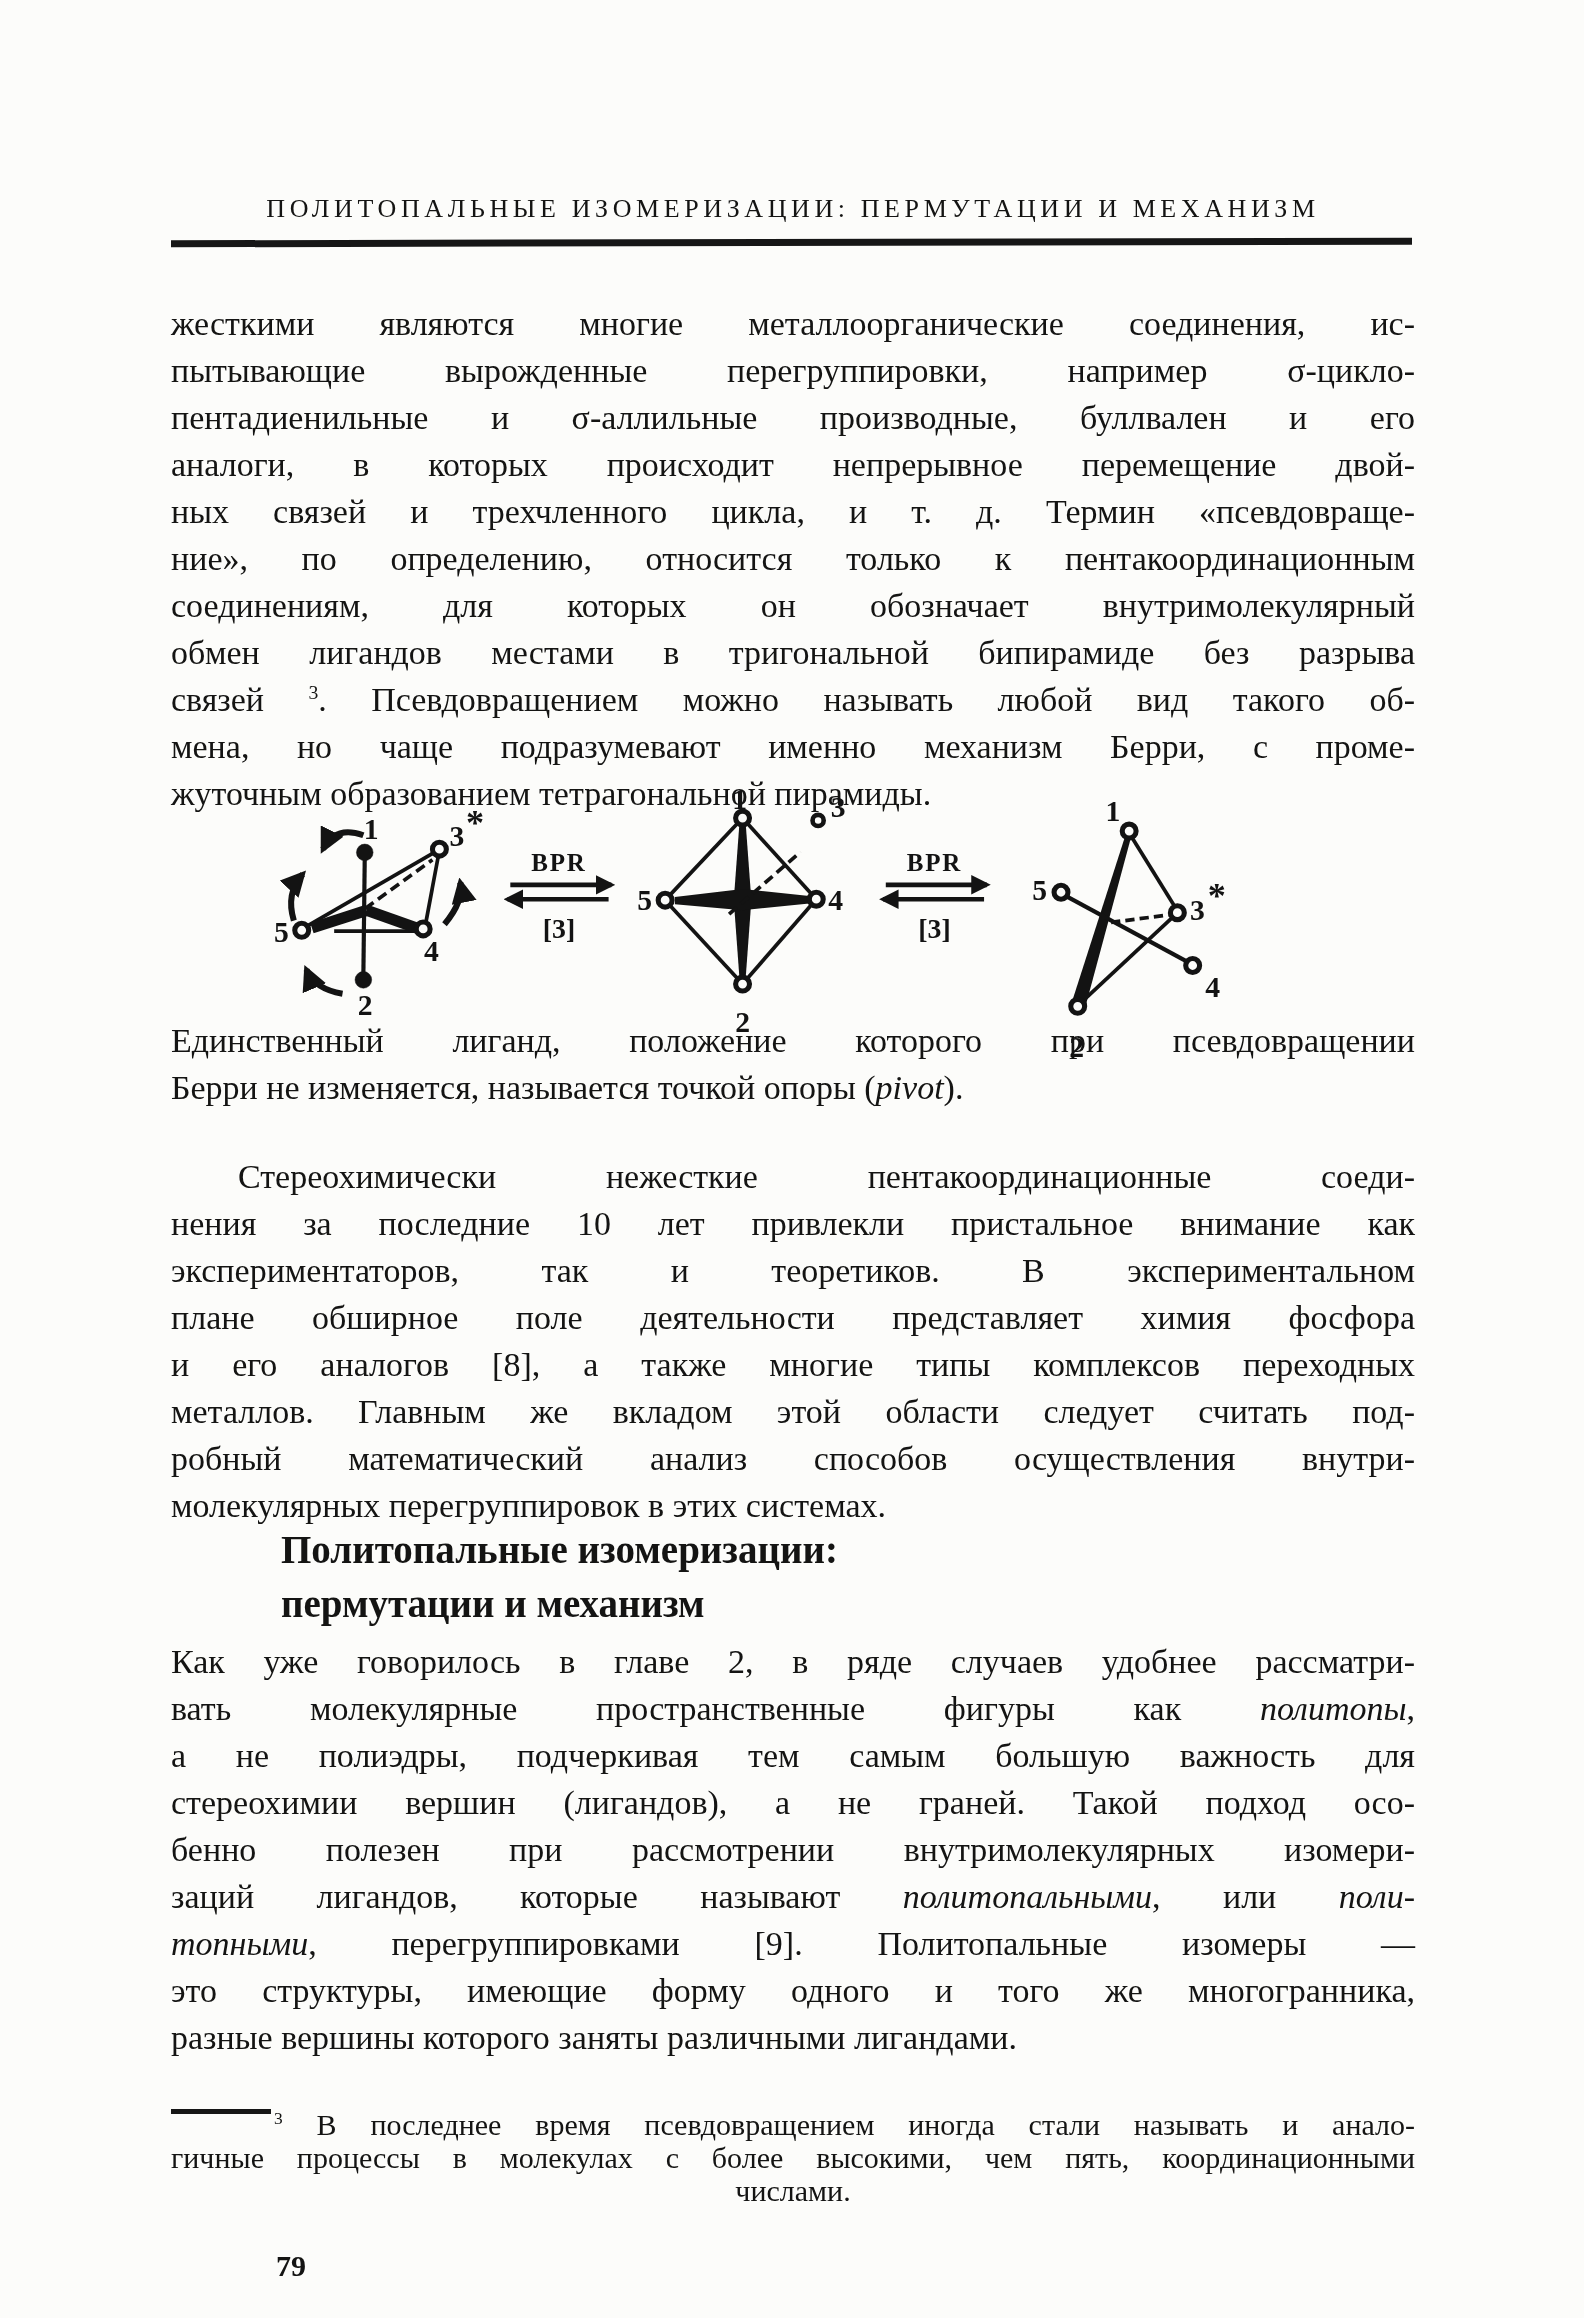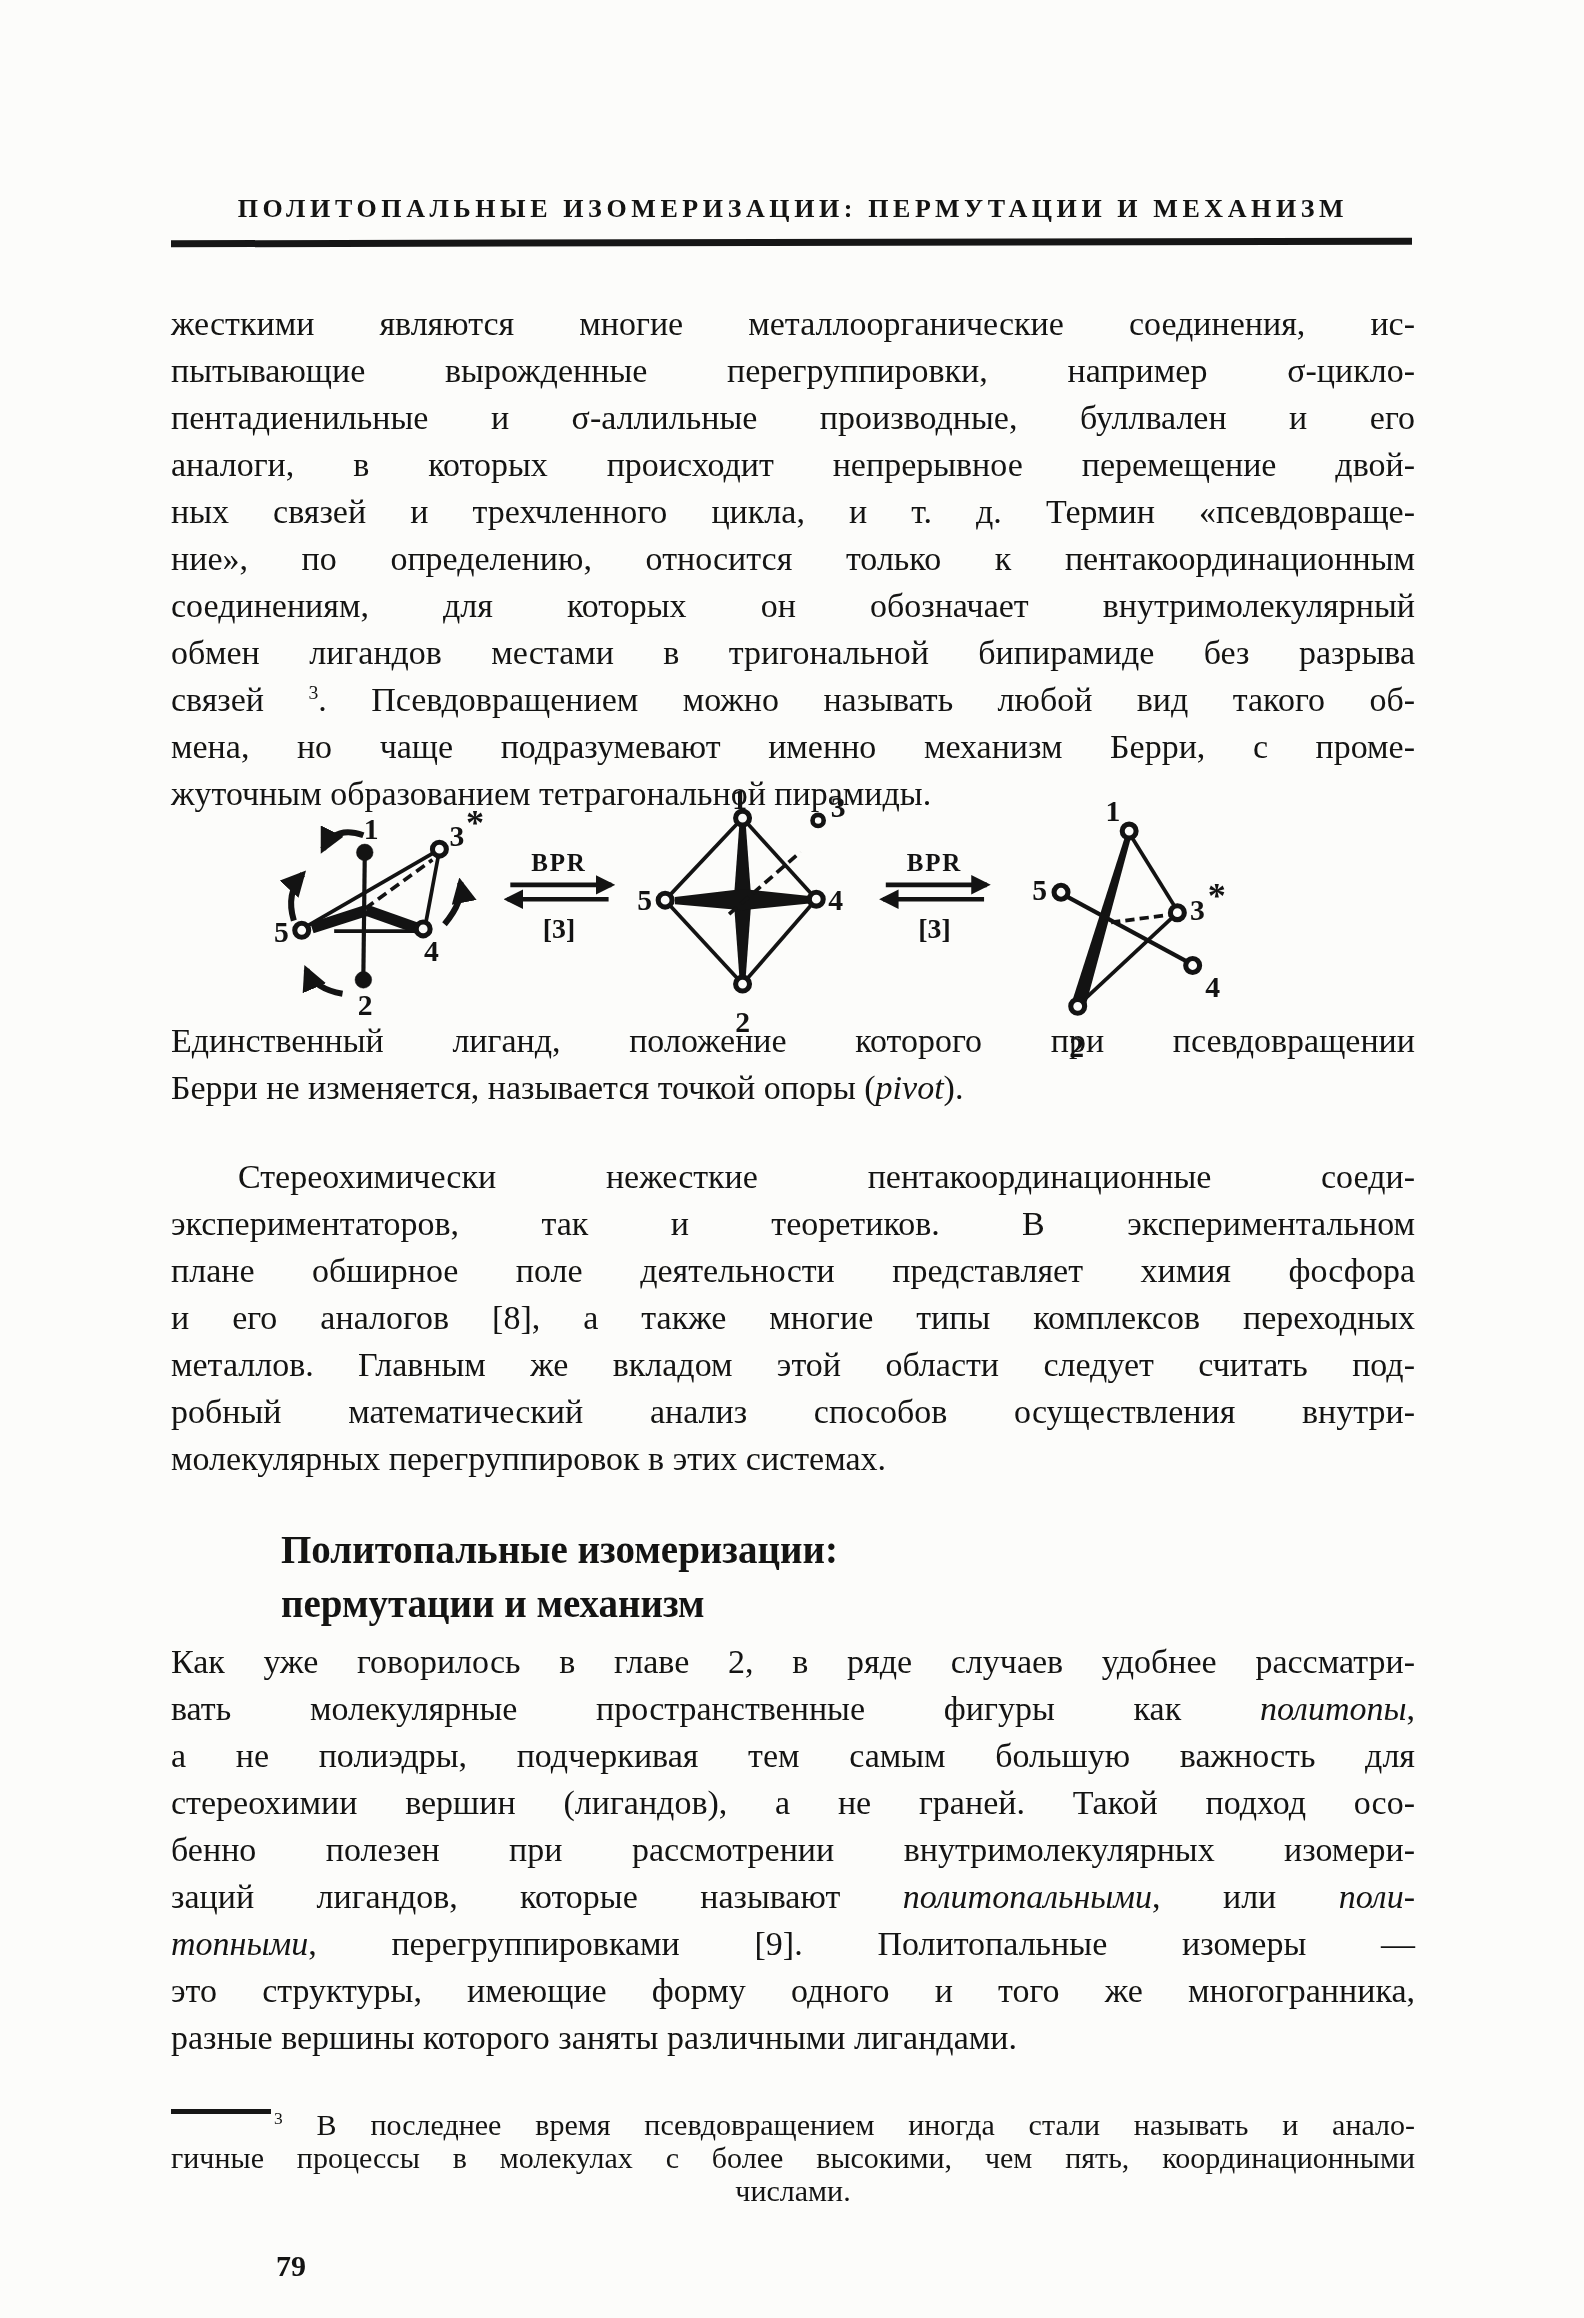--- a/index.html
+++ b/index.html
@@ -11,21 +11,21 @@
   .just{text-align:justify;text-align-last:justify;}
   .ind{text-indent:67px;}
   .hd{font-weight:bold;}
   .hd .line{height:54px;line-height:54px;font-size:39px;}
   .fnote{font-size:30px;}
   .fnote .line{height:33px;line-height:33px;text-align:center;}
   .fnote .ind{text-indent:103px;}
   sup{font-size:58%;vertical-align:super;line-height:0;}
   em,i{font-style:italic;}
   .header{position:absolute;left:171px;top:194px;width:1244px;text-align:center;
-          font-size:26px;font-weight:bold;letter-spacing:4.6px;white-space:nowrap;}
+          font-size:26px;font-weight:normal;letter-spacing:4.6px;white-space:nowrap;}
   .rule{position:absolute;left:171px;top:239px;width:1241px;height:7px;background:#161616;
         transform:rotate(-0.12deg);}
   .fnrule{position:absolute;left:171px;top:2109px;width:100px;height:4.6px;background:#161616;}
   .pagenum{position:absolute;left:276px;top:2249px;font-size:30px;font-weight:bold;text-align:center;}
   svg text{font-family:"Liberation Serif",serif;font-weight:bold;fill:#131313;}
   svg .bpr{font-size:54px;letter-spacing:4px;}
   svg .step{font-size:60px;}
   svg .vl{font-size:64px;}
   svg .star{font-size:78px;}
 </style>
@@ -142,20 +142,21 @@
       <text class="vl" x="2322" y="2278">2</text>
     </g>
   </svg>
 
   <div class="para" style="top:1017px">
       <div class="line just"><span>Единственный лиганд, положение которого при псевдовращении</span></div>
       <div class="line"><span>Берри не изменяется, называется точкой опоры (</span><i>pivot</i><span>).</span></div>
     </div>
   <div class="para" style="top:1153px">
       <div class="line ind just"><span>Стереохимически нежесткие пентакоординационные соеди-</span></div>
+      <div class="line just"><span>нения за последние 10 лет привлекли пристальное внимание как</span></div>
       <div class="line just"><span>экспериментаторов, так и теоретиков. В экспериментальном</span></div>
       <div class="line just"><span>плане обширное поле деятельности представляет химия фосфора</span></div>
       <div class="line just"><span>и его аналогов [8], а также многие типы комплексов переходных</span></div>
       <div class="line just"><span>металлов. Главным же вкладом этой области следует считать под-</span></div>
       <div class="line just"><span>робный математический анализ способов осуществления внутри-</span></div>
       <div class="line"><span>молекулярных перегруппировок в этих системах.</span></div>
     </div>
 
   <div class="para hd" style="top:1523px;left:281px;width:1020px">
       <div class="line"><span>Политопальные изомеризации:</span></div>

